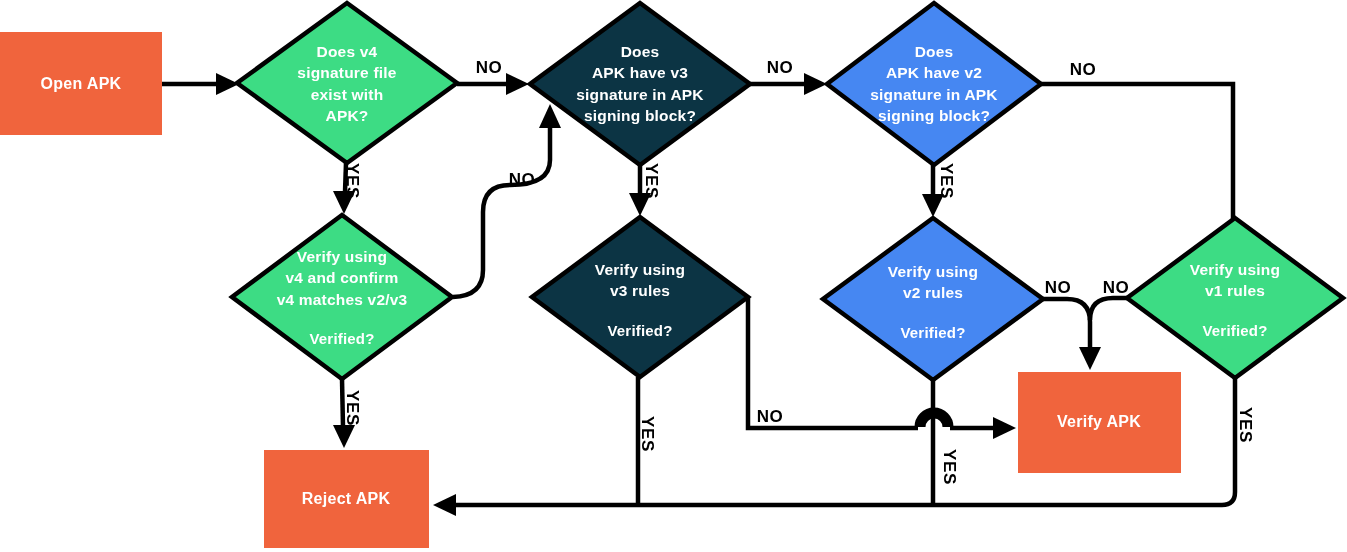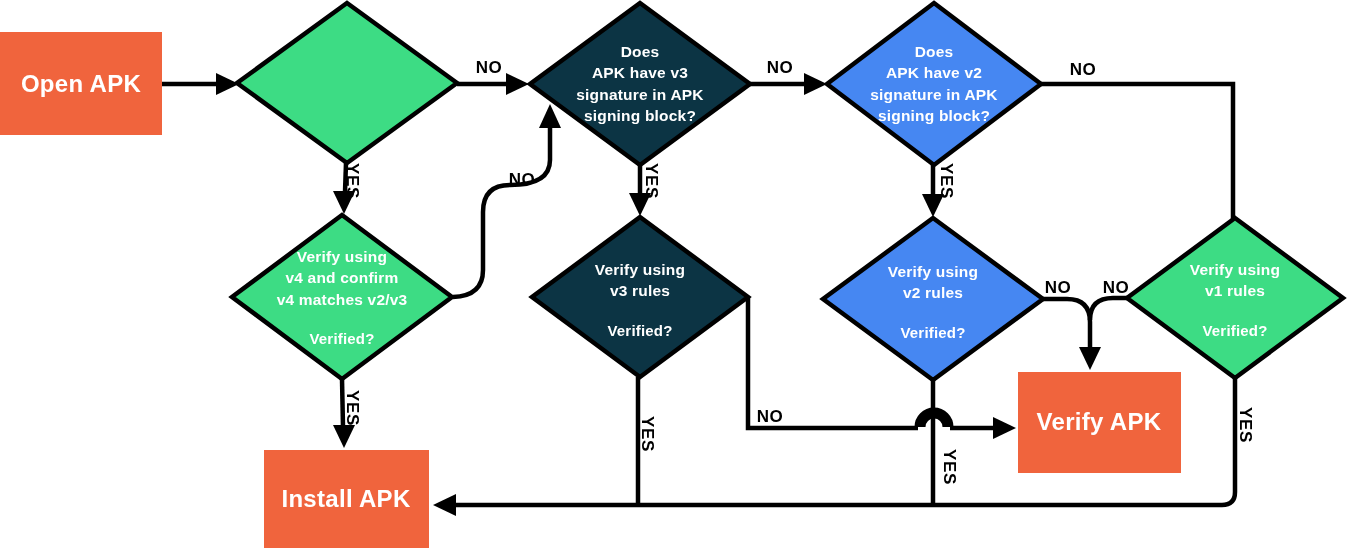--- a/index.html
+++ b/index.html
@@ -17,21 +17,21 @@
     display:flex;flex-direction:column;align-items:center;
     color:#ffffff;font-weight:bold;text-align:center;
     white-space:pre-line;
     font-size:15.5px;line-height:1.38;letter-spacing:0.2px;
     pointer-events:none;
   }
   .node-label .sub{margin-top:19px;font-size:15px;}
   .rect-label{
     position:absolute;
     transform:translate(-50%,-50%);
-    color:#ffffff;font-weight:bold;font-size:24px;letter-spacing:0.3px;
+    color:#ffffff;font-weight:bold;font-size:16px;letter-spacing:0.3px;
     white-space:nowrap;pointer-events:none;
   }
   .edge-label{
     position:absolute;
     transform:translate(-50%,-50%);
     color:#000000;font-weight:800;font-size:17px;letter-spacing:0.6px;
     white-space:nowrap;pointer-events:none;
   }
   .edge-label.rot{transform:translate(-50%,-50%) rotate(90deg);}
   .connector{fill:none;stroke:#000000;stroke-width:4.5px;stroke-linejoin:miter;}
@@ -97,20 +97,26 @@
     <polygon class="shape" points="640,3 750,84 640,165 530,84" fill="#0C3444"></polygon>
     <polygon class="shape" points="934,3 1041,84 934,165 827,84" fill="#4687F2"></polygon>
     <polygon class="shape" points="342,215 452,297 342,379 232,297" fill="#3DDC84"></polygon>
     <polygon class="shape" points="640,217 748,297 640,377 532,297" fill="#0C3444"></polygon>
     <polygon class="shape" points="933,218 1043,299 933,380 823,299" fill="#4687F2"></polygon>
     <polygon class="shape" points="1235,218 1343,298 1235,378 1127,298" fill="#3DDC84"></polygon>
   </svg>
 
   <div class="rect-label" style="left:81px;top:84px;">Open APK</div>
 
+  <div class="node-label" style="left:347px;top:84px;width:200px;">
+    <div>Does v4
+signature file
+exist with
+APK?</div>
+  </div>
 
   <div class="node-label" style="left:640px;top:84px;width:210px;">
     <div>Does
 APK have v3
 signature in APK
 signing block?</div>
   </div>
 
   <div class="node-label" style="left:934px;top:84px;width:210px;">
     <div>Does
@@ -138,21 +144,21 @@
     <div class="sub">Verified?</div>
   </div>
 
   <div class="node-label" style="left:1235px;top:300px;width:180px;">
     <div>Verify using
 v1 rules</div>
     <div class="sub">Verified?</div>
   </div>
 
   <div class="rect-label" style="left:1099px;top:422px;">Verify APK</div>
-  <div class="rect-label" style="left:346px;top:499px;">Install APK</div>
+  <div class="rect-label" style="left:346px;top:499px;">Reject APK</div>
 
   <div class="edge-label" style="left:489px;top:68px;">NO</div>
   <div class="edge-label rot" style="left:352px;top:181px;">YES</div>
 
   <div class="edge-label" style="left:780px;top:68px;">NO</div>
   <div class="edge-label rot" style="left:651px;top:181px;">YES</div>
 
   <div class="edge-label" style="left:1083px;top:70px;">NO</div>
   <div class="edge-label rot" style="left:946px;top:181px;">YES</div>
 

